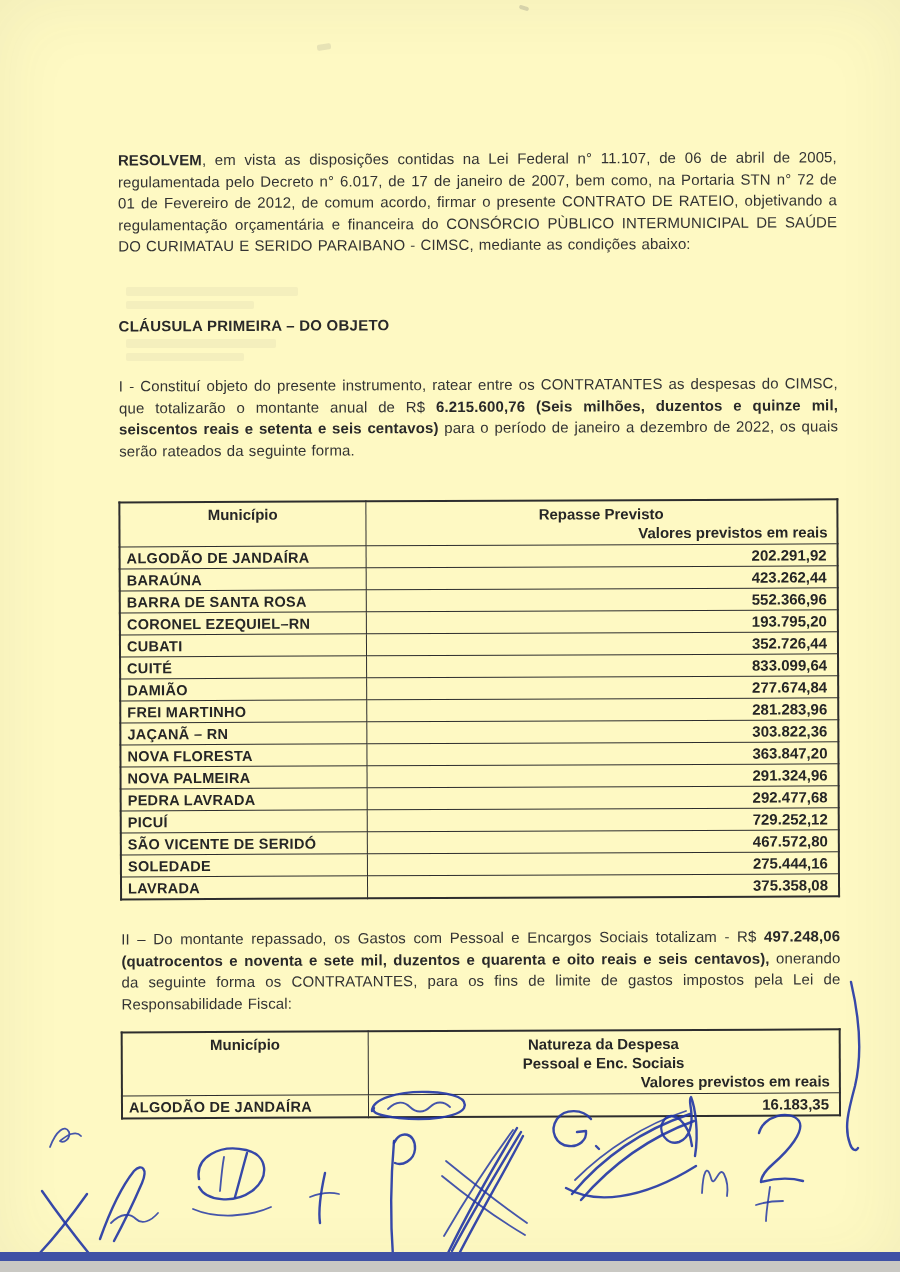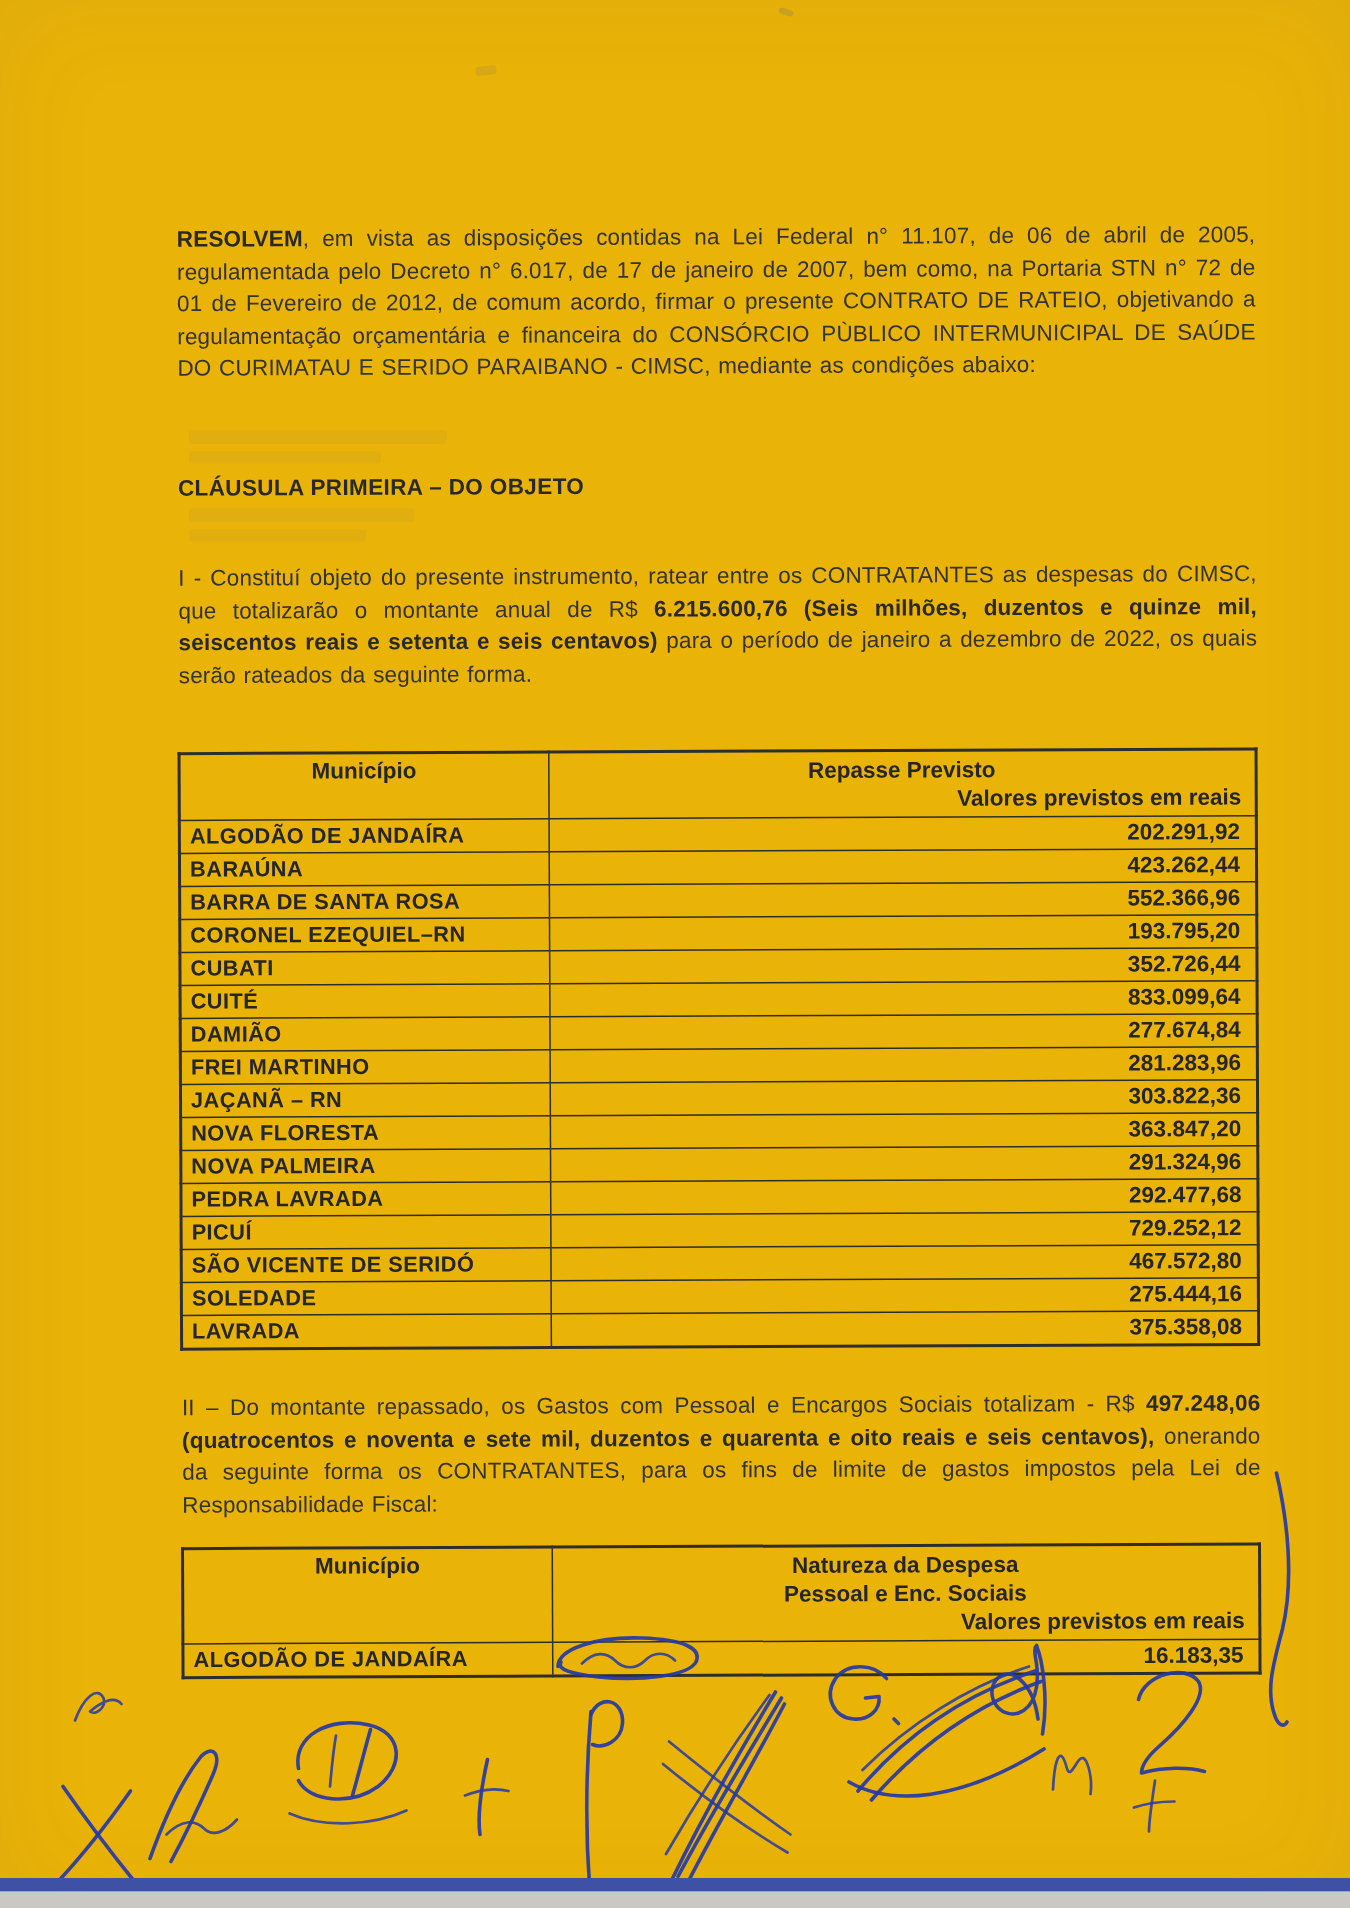--- a/index.html
+++ b/index.html
@@ -1,20 +1,20 @@
 <!DOCTYPE html>
 <html><head>
 <meta charset="utf-8">
 <style>
   * { margin:0; padding:0; box-sizing:border-box; }
   html,body { width:900px; height:1272px; }
   body { background:#d9d9d6; font-family:"Liberation Sans","DejaVu Sans",sans-serif; }
   #page {
     position:relative; width:900px; height:1272px; overflow:hidden;
-    background:#eab308;
+    background:#fef9c3;
     box-shadow: inset 0 0 70px rgba(70,65,55,0.07);
   }
   .skew { position:absolute; left:0; top:0; width:900px; height:1272px;
           transform:rotate(-0.25deg); transform-origin:450px 650px; }
 
   .para { position:absolute; left:120px; width:719px; font-size:15px;
           line-height:21.6px; text-align:justify; color:#333; letter-spacing:0.12px;
           word-spacing:0.8px; }
   .para .b { font-weight:bold; color:#292929; }
   .clause { position:absolute; left:120px; top:316px; font-size:15px;

